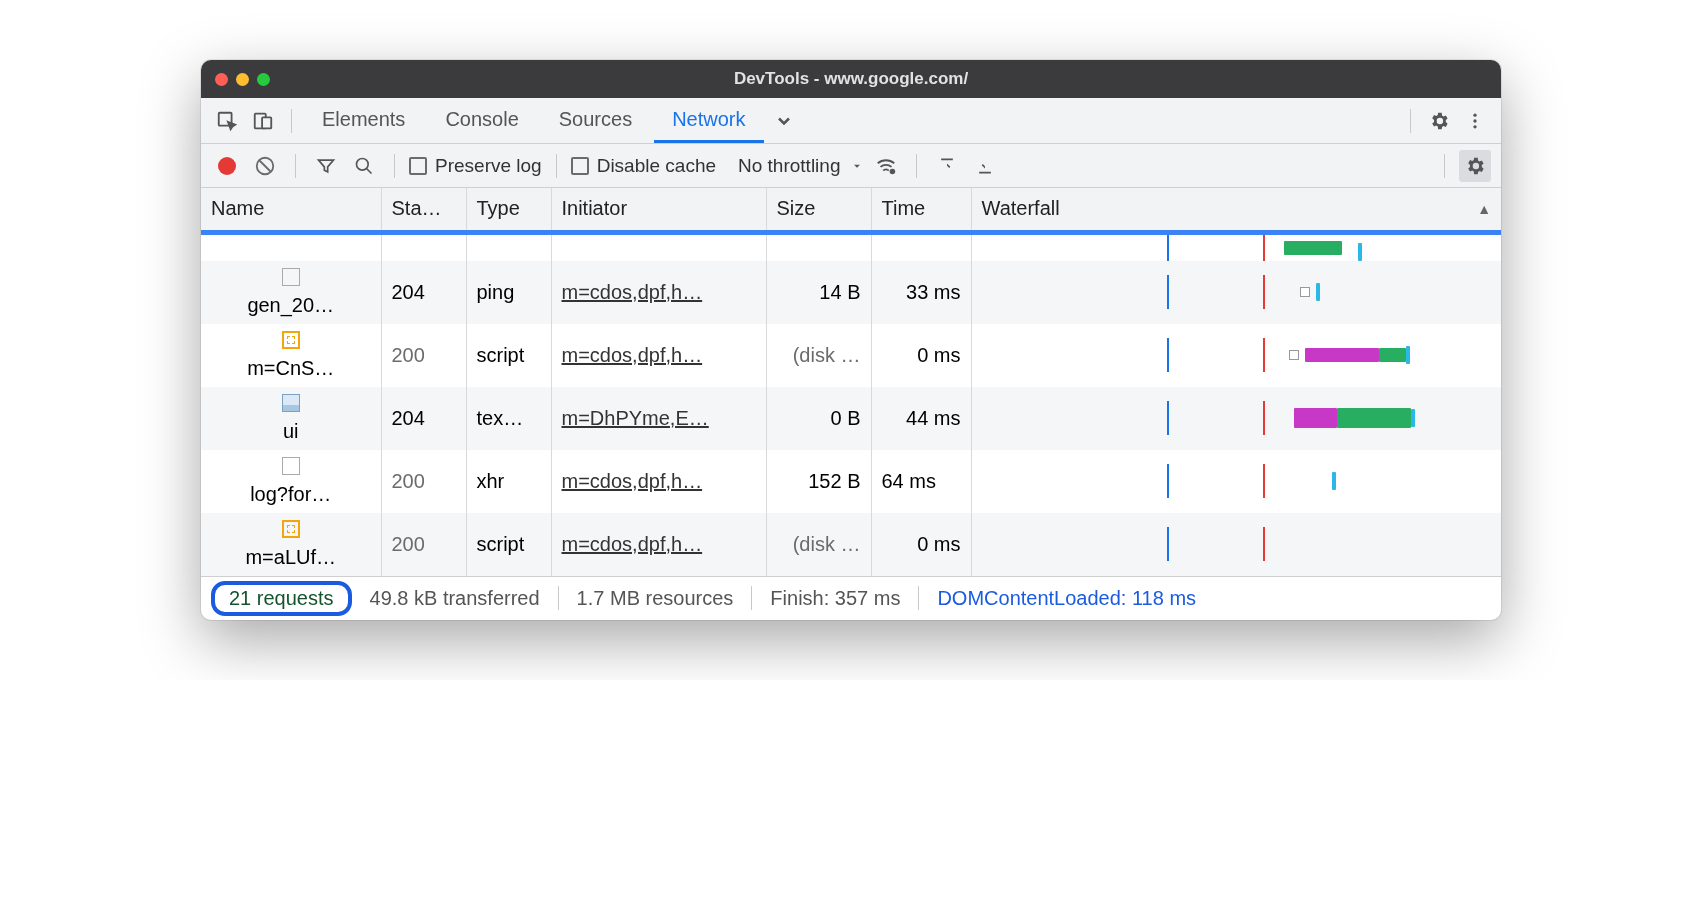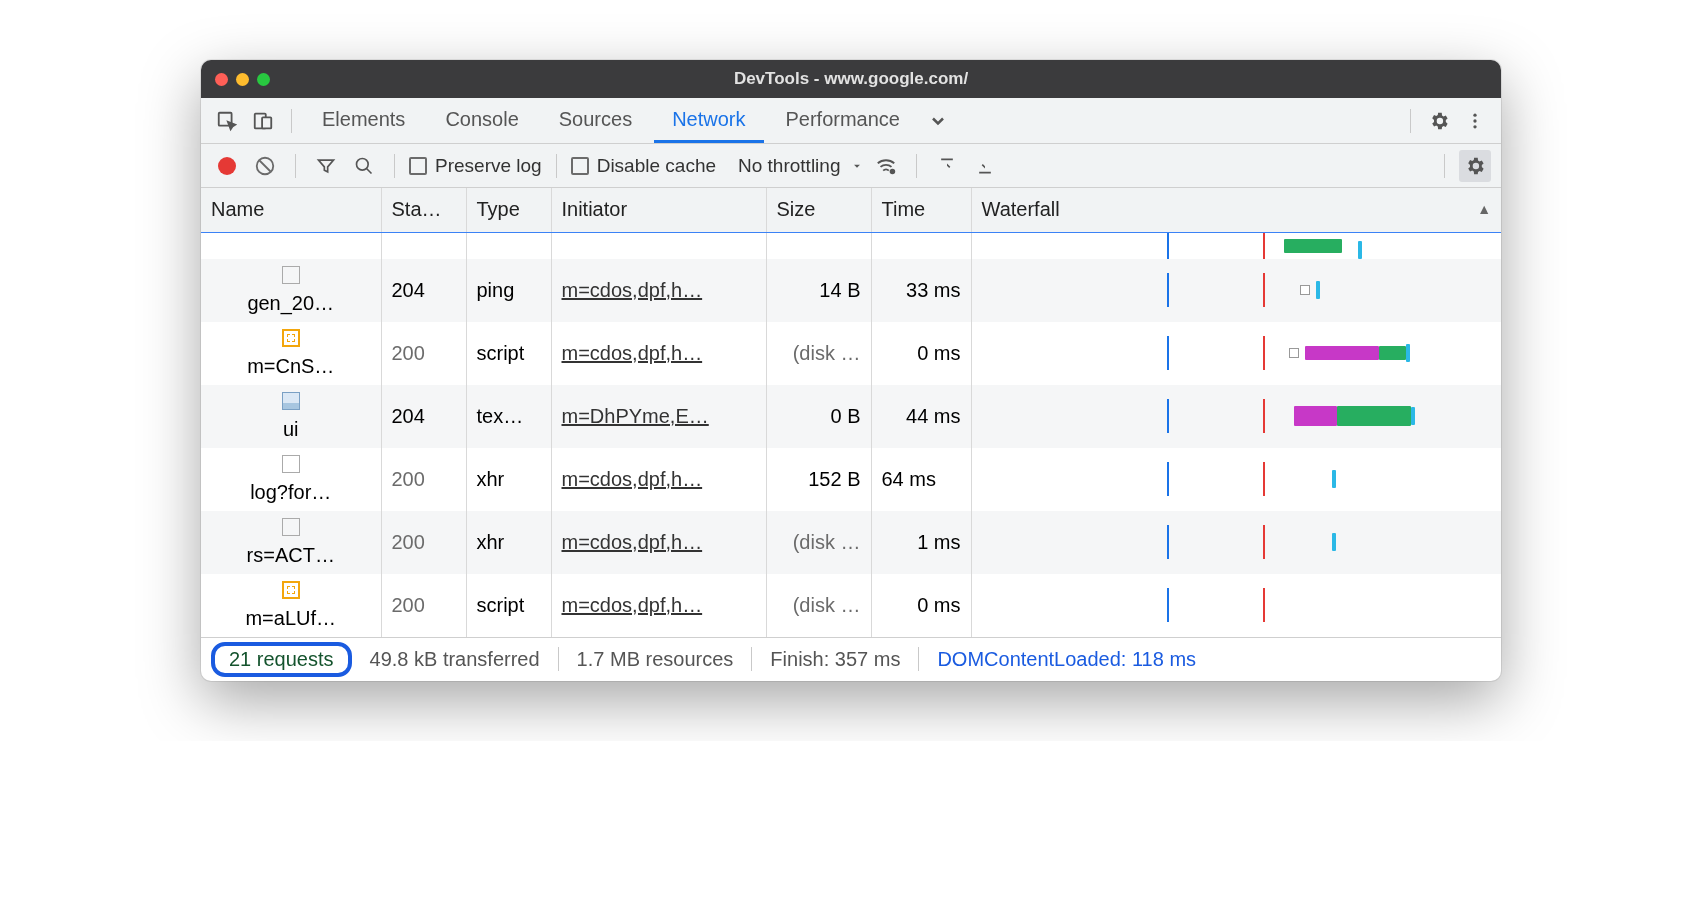--- a/index.html
+++ b/index.html
@@ -74,21 +74,21 @@
   .settings-active { background:#dadce0; border-radius:3px;}
   
   .table { width:100%; border-collapse: collapse; font-size:20px; }
   .table th, .table td {
     padding:7px 10px; text-align:left; white-space:nowrap;
     overflow:hidden; text-overflow:ellipsis;
     border-right:1px solid #d9d9d9;
   }
   .table thead th {
     background:#f1f3f4; color:#222; font-weight:400;
-    border-bottom:1px solid #3b82f6; height:44px;
+    border-bottom:5px solid #3b82f6; height:44px;
     position:relative;
   }
   .table thead th:last-child { border-right:none;margin-left:8px; }
   .sort-ind { position:absolute; right:10px; top:13px; color:#666; font-size:14px;}
   .table tbody tr:nth-child(even) td { background:#f5f6f7; }
   .table tbody tr td:last-child { border-right:none; }
   .col-name  { width: 180px; }
   .col-status{ width: 85px; }
   .col-type  { width: 85px; }
   .col-init  { width: 215px; }
@@ -155,21 +155,20 @@
       <svg width="22" height="22" viewBox="0 0 24 24" fill="none" stroke="#555" stroke-width="2">
         <rect x="3" y="4" width="12" height="16" rx="1"></rect>
           <rect x="11" y="8" width="10" height="12" rx="1" fill="#f1f3f4"></rect>
       </svg>
     </span>
     <span class="divider"></span>
     <span class="tab">Elements</span>
     <span class="tab">Console</span>
     <span class="tab">Sources</span>
     <span class="tab active">Network</span>
-    <span class="tab">Performance</span>
     <span class="iconbtn">
       <svg width="20" height="20" viewBox="0 0 24 24" fill="none" stroke="#555" stroke-width="3">
           <path d="M6 9l6 6 6-6"></path>
         </svg>
     </span>
     <span class="spacer"></span>
     <span class="divider"></span>
     <span class="iconbtn">
       <svg width="22" height="22" viewBox="0 0 24 24" fill="#555">
           <path d="M19.4 13a7.5 7.5 0 000-2l2-1.6-2-3.4-2.4 1a7.3 7.3 0 00-1.7-1L15 3h-4l-.3 2.5a7.3 7.3 0 00-1.7 1l-2.4-1-2 3.4L6.6 11a7.5 7.5 0 000 2l-2 1.6 2 3.4 2.4-1a7.3 7.3 0 001.7 1L11 21h4l.3-2.5a7.3 7.3 0 001.7-1l2.4 1 2-3.4zM13 15.5A3.5 3.5 0 1113 8.5a3.5 3.5 0 010 7z"></path>
@@ -374,40 +373,20 @@
             <div class="wf-inner">
               <span class="wf-line blue" style="left:37%"></span>
                        <span class="wf-line red" style="left:55%"></span>
               <span class="bar cyan tiny" style="left:68%"></span>
             </div>
           </td>
         </tr>
         <tr>
           <td>
             <div class="filecell">
-        <span class="fileicon "></span>
-        <span>rs=ACT…</span>
-            </div>
-          </td>
-          <td class="muted">200</td>
-          <td>xhr</td>
-          <td class="initiator"><a>m=cdos,dpf,h…</a></td>
-          <td class="muted" style="text-align:right">(disk …</td>
-          <td style="text-align:right">1 ms</td>
-          <td class="wf-cell">
-            <div class="wf-inner">
-              <span class="wf-line blue" style="left:37%"></span>
-                       <span class="wf-line red" style="left:55%"></span>
-              <span class="bar cyan tiny" style="left:68%"></span>
-            </div>
-          </td>
-        </tr>
-        <tr>
-          <td>
-            <div class="filecell">
         <span class="fileicon script"></span>
         <span>m=aLUf…</span>
             </div>
           </td>
           <td class="muted">200</td>
           <td>script</td>
           <td class="initiator"><a>m=cdos,dpf,h…</a></td>
           <td class="muted" style="text-align:right">(disk …</td>
           <td style="text-align:right">0 ms</td>
           <td class="wf-cell">

